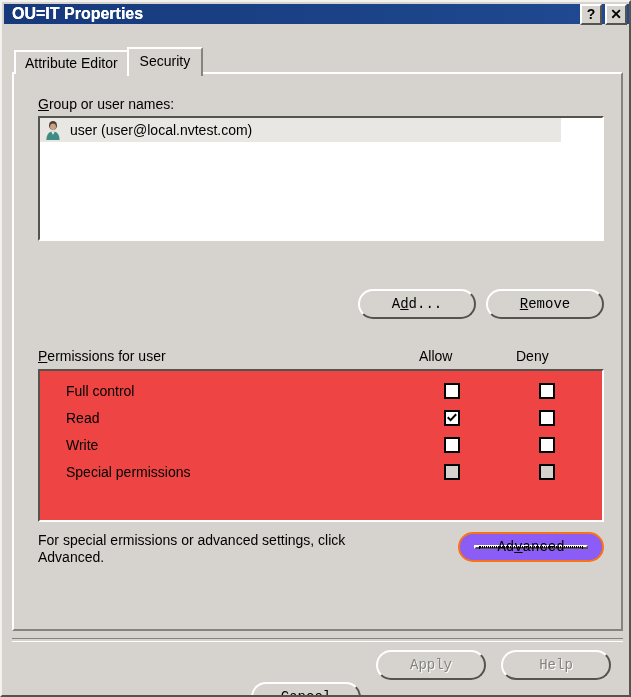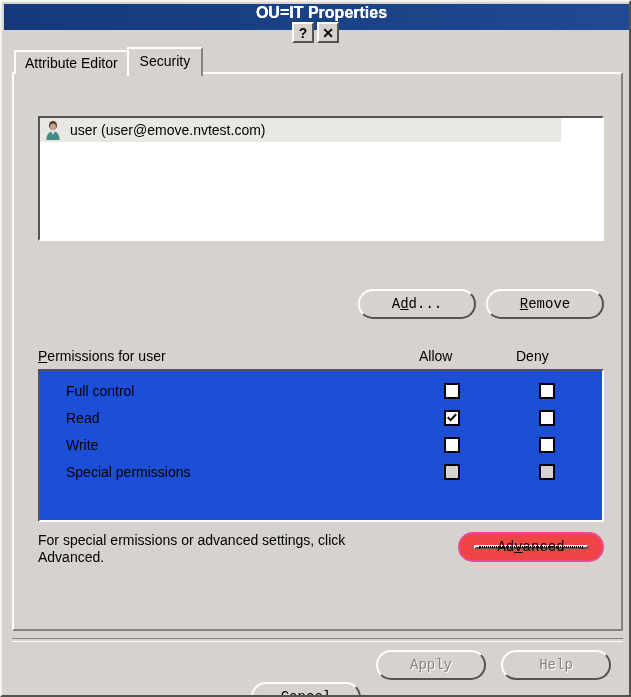--- a/index.html
+++ b/index.html
@@ -24,26 +24,25 @@
     border-right: 2px solid #55534e;
     border-bottom: 2px solid #55534e;
     overflow: hidden;
   }
 
   
   .titlebar {
     position: absolute;
     left: 2px; top: 2px;
     width: 627px;
-    height: 26px;
+    height: 20px;
     background: #133a7d;
     background: linear-gradient(to right, #16397c 0%, #1c4489 65%, #204a93 100%);
     display: flex;
     align-items: center;
-    flex-direction: column;
   }
   .title-text {
     color: #ffffff;
     font-size: 16px;
     font-weight: bold;
     padding-left: 8px;
     letter-spacing: 0px;
     white-space: nowrap;
     flex: 1;
     text-shadow: 0 0 0 #fff;
@@ -190,22 +189,22 @@
     cursor: default;
     white-space: nowrap;
     padding: 12px;
     border-radius: 15px;
   }
   .btn.disabled {
     color: #85837e;
     text-shadow: 1px 1px 0 #ffffff;
   }
   .btn.default-focus {
-    border: 2px solid #ec4899;
-    background: #ef4444;
+    border: 2px solid #f97316;
+    background: #8b5cf6;
   }
   .btn.default-focus .inner {
     box-sizing: border-box;
     width: calc(100% - 4px);
     height: calc(100% - 4px);
     border-top: 2px solid #ffffff;
     border-left: 2px solid #ffffff;
     border-right: 2px solid #55534e;
     border-bottom: 2px solid #55534e;
     display: flex;
@@ -219,21 +218,21 @@
     border: 1px dotted #000;
     display: flex;
     align-items: center;
     justify-content: center;
   }
 
   
   .permbox {
     position: absolute;
     box-sizing: border-box;
-    background: #1d4ed8;
+    background: #ef4444;
     border-top: 2px solid #55534e;
     border-left: 2px solid #55534e;
     border-right: 2px solid #ffffff;
     border-bottom: 2px solid #ffffff;
   }
   .perm-row {
     position: relative;
     height: 27px;
     display: flex;
     align-items: center;
@@ -309,32 +308,35 @@
     <div class="tab inactive">
       <span>Attribute Editor</span>
     </div>
     <div class="tab active">
       <span>Security</span>
     </div>
   </div>
 
   <div class="tabpage">
 
+    <div class="lbl" style="left:24px; top:22px;">
+      <span class="ul">G</span><span>roup or user names:</span>
+    </div>
 
     <div class="listbox" style="left:24px; top:42px; width:566px; height:125px;">
       <div class="list-item selected">
         <span class="user-icon">
           <svg width="18" height="20" viewBox="0 0 18 20" xmlns="http://www.w3.org/2000/svg">
             <ellipse cx="9" cy="5.5" rx="4" ry="4.6" fill="#4a3a30"></ellipse>
             <ellipse cx="9" cy="6.8" rx="3" ry="3.4" fill="#c9a183"></ellipse>
             <path d="M2.4 20 C2.4 13.8 5.4 11.4 9 11.4 C12.6 11.4 15.6 13.8 15.6 20 Z" fill="#3f8d82"></path>
             <path d="M7.2 11.6 L9 15 L10.8 11.6 L9.9 11.2 L8.1 11.2 Z" fill="#e8eeec"></path>
           </svg>
         </span>
-        <span>user (user@emove.nvtest.com)</span>
+        <span>user (user@local.nvtest.com)</span>
       </div>
     </div>
 
     <div class="btn" style="left:344px; top:215px; width:118px; height:30px;">
       <span>A<span class="ul">d</span>d...</span>
     </div>
     <div class="btn" style="left:472px; top:215px; width:118px; height:30px;">
       <span><span class="ul">R</span>emove</span>
     </div>
 

